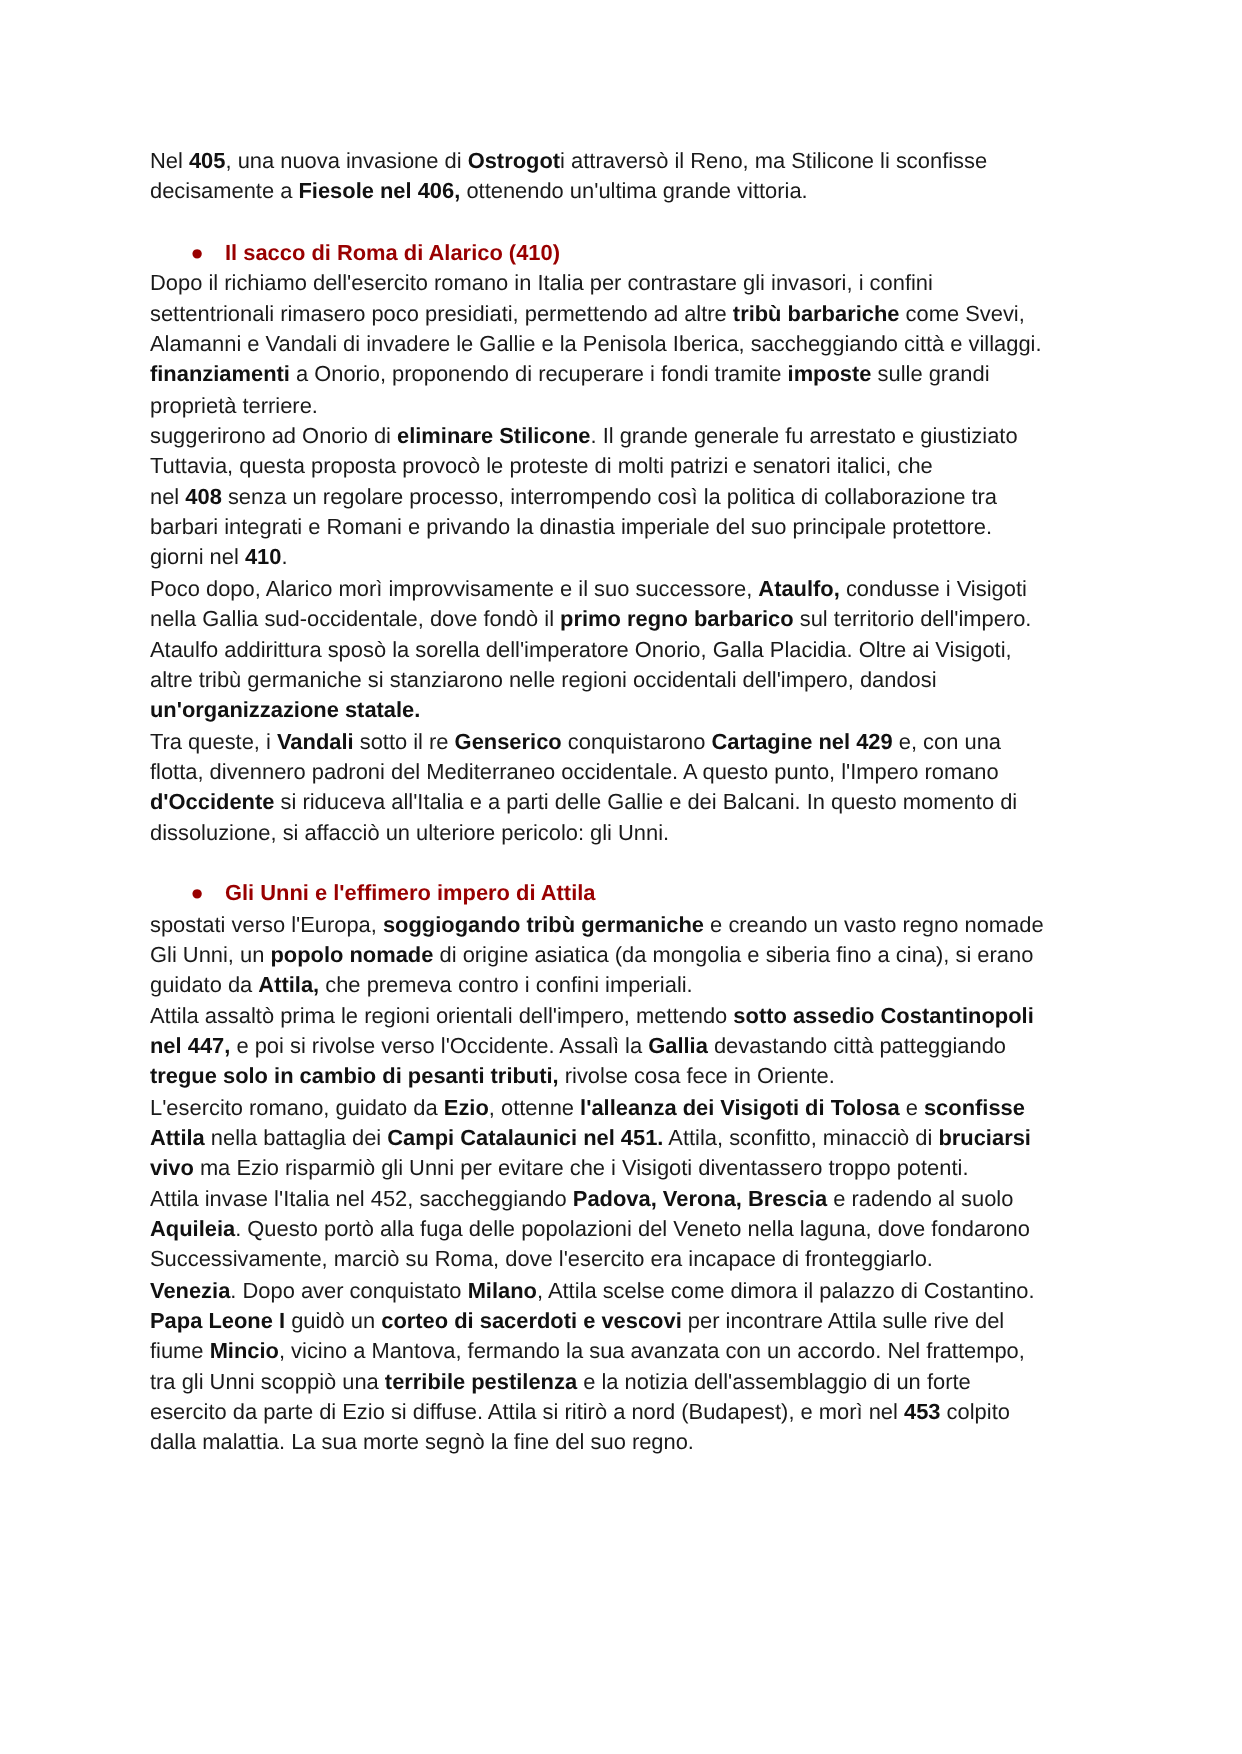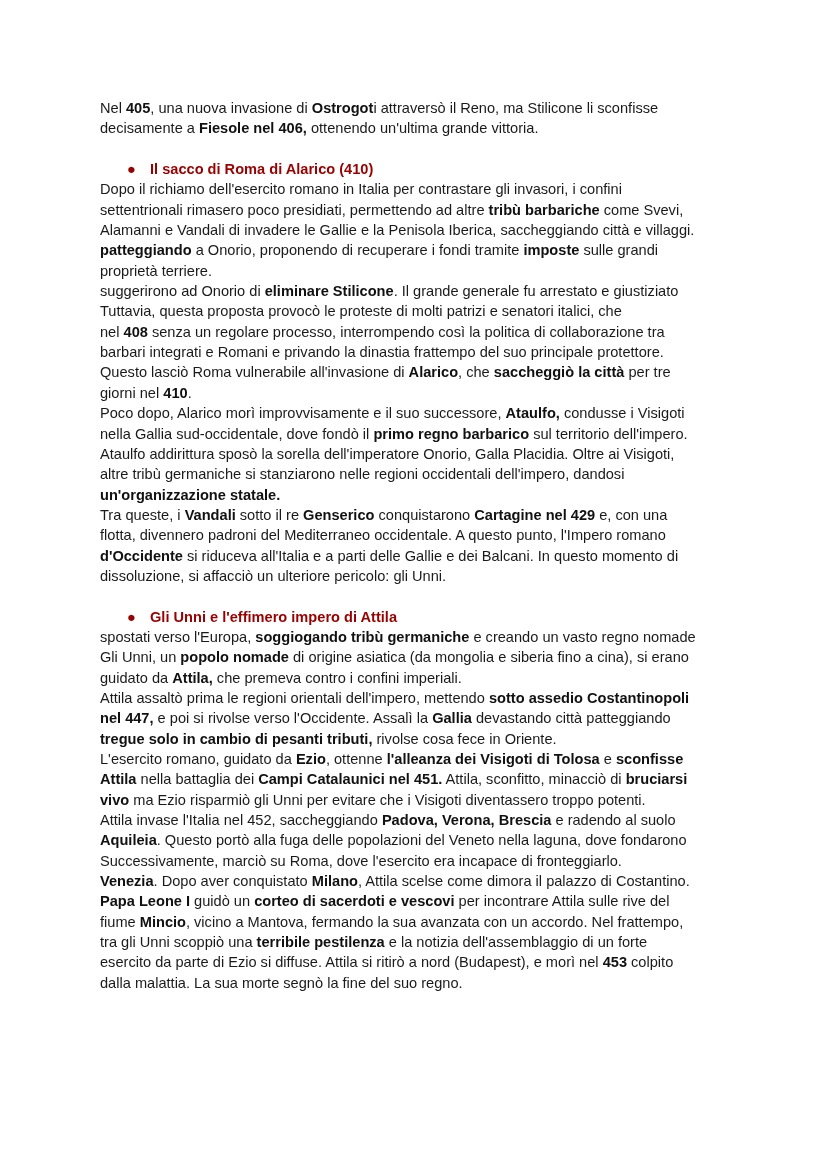--- a/index.html
+++ b/index.html
@@ -31,27 +31,26 @@
   <div class="gap"></div>
   <div id="section-0">
     <div class="heading">
       <span class="bullet">●</span>
       <span>Il sacco di Roma di Alarico (410)</span>
     </div>
     <div class="body">
         <div class="line"><span>Dopo il richiamo dell'esercito romano in Italia per contrastare gli invasori, i confini</span></div>
         <div class="line"><span>settentrionali rimasero poco presidiati, permettendo ad altre </span><b>tribù barbariche</b><span> come Svevi,</span></div>
         <div class="line"><span>Alamanni e Vandali di invadere le Gallie e la Penisola Iberica, saccheggiando città e villaggi.</span></div>
-        <div class="line"><b>patteggiando</b><span> a Onorio, proponendo di recuperare i fondi tramite </span><b>imposte</b><span> sulle grandi</span></div>
+        <div class="line"><b>finanziamenti</b><span> a Onorio, proponendo di recuperare i fondi tramite </span><b>imposte</b><span> sulle grandi</span></div>
         <div class="line"><span>proprietà terriere.</span></div>
         <div class="line"><span>suggerirono ad Onorio di </span><b>eliminare Stilicone</b><span>. Il grande generale fu arrestato e giustiziato</span></div>
         <div class="line"><span>Tuttavia, questa proposta provocò le proteste di molti patrizi e senatori italici, che</span></div>
         <div class="line"><span>nel </span><b>408</b><span> senza un regolare processo, interrompendo così la politica di collaborazione tra</span></div>
-        <div class="line"><span>barbari integrati e Romani e privando la dinastia frattempo del suo principale protettore.</span></div>
-        <div class="line"><span>Questo lasciò Roma vulnerabile all'invasione di </span><b>Alarico</b><span>, che </span><b>saccheggiò la città</b><span> per tre</span></div>
+        <div class="line"><span>barbari integrati e Romani e privando la dinastia imperiale del suo principale protettore.</span></div>
         <div class="line"><span>giorni nel </span><b>410</b><span>.</span></div>
         <div class="line"><span>Poco dopo, Alarico morì improvvisamente e il suo successore, </span><b>Ataulfo,</b><span> condusse i Visigoti</span></div>
         <div class="line"><span>nella Gallia sud-occidentale, dove fondò il </span><b>primo regno barbarico</b><span> sul territorio dell'impero.</span></div>
         <div class="line"><span>Ataulfo addirittura sposò la sorella dell'imperatore Onorio, Galla Placidia. Oltre ai Visigoti,</span></div>
         <div class="line"><span>altre tribù germaniche si stanziarono nelle regioni occidentali dell'impero, dandosi</span></div>
         <div class="line"><b>un'organizzazione statale.</b></div>
         <div class="line"><span>Tra queste, i </span><b>Vandali</b><span> sotto il re </span><b>Genserico</b><span> conquistarono </span><b>Cartagine nel 429</b><span> e, con una</span></div>
         <div class="line"><span>flotta, divennero padroni del Mediterraneo occidentale. A questo punto, l'Impero romano</span></div>
         <div class="line"><b>d'Occidente</b><span> si riduceva all'Italia e a parti delle Gallie e dei Balcani. In questo momento di</span></div>
         <div class="line"><span>dissoluzione, si affacciò un ulteriore pericolo: gli Unni.</span></div>

